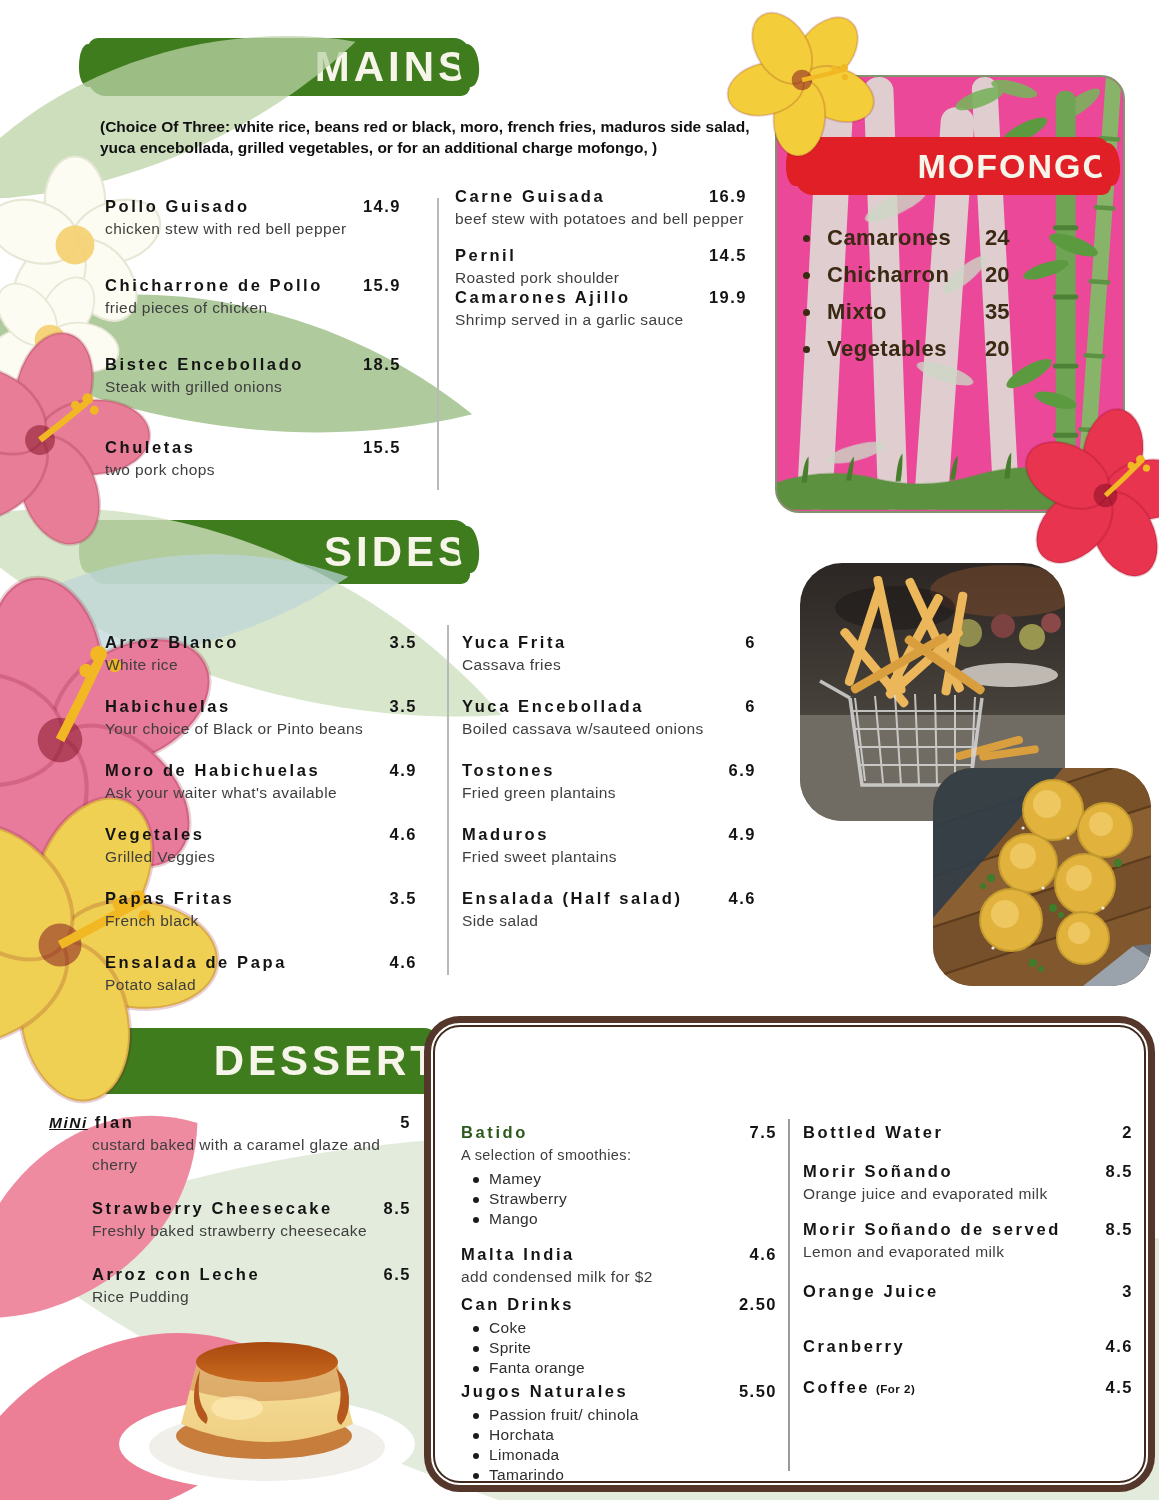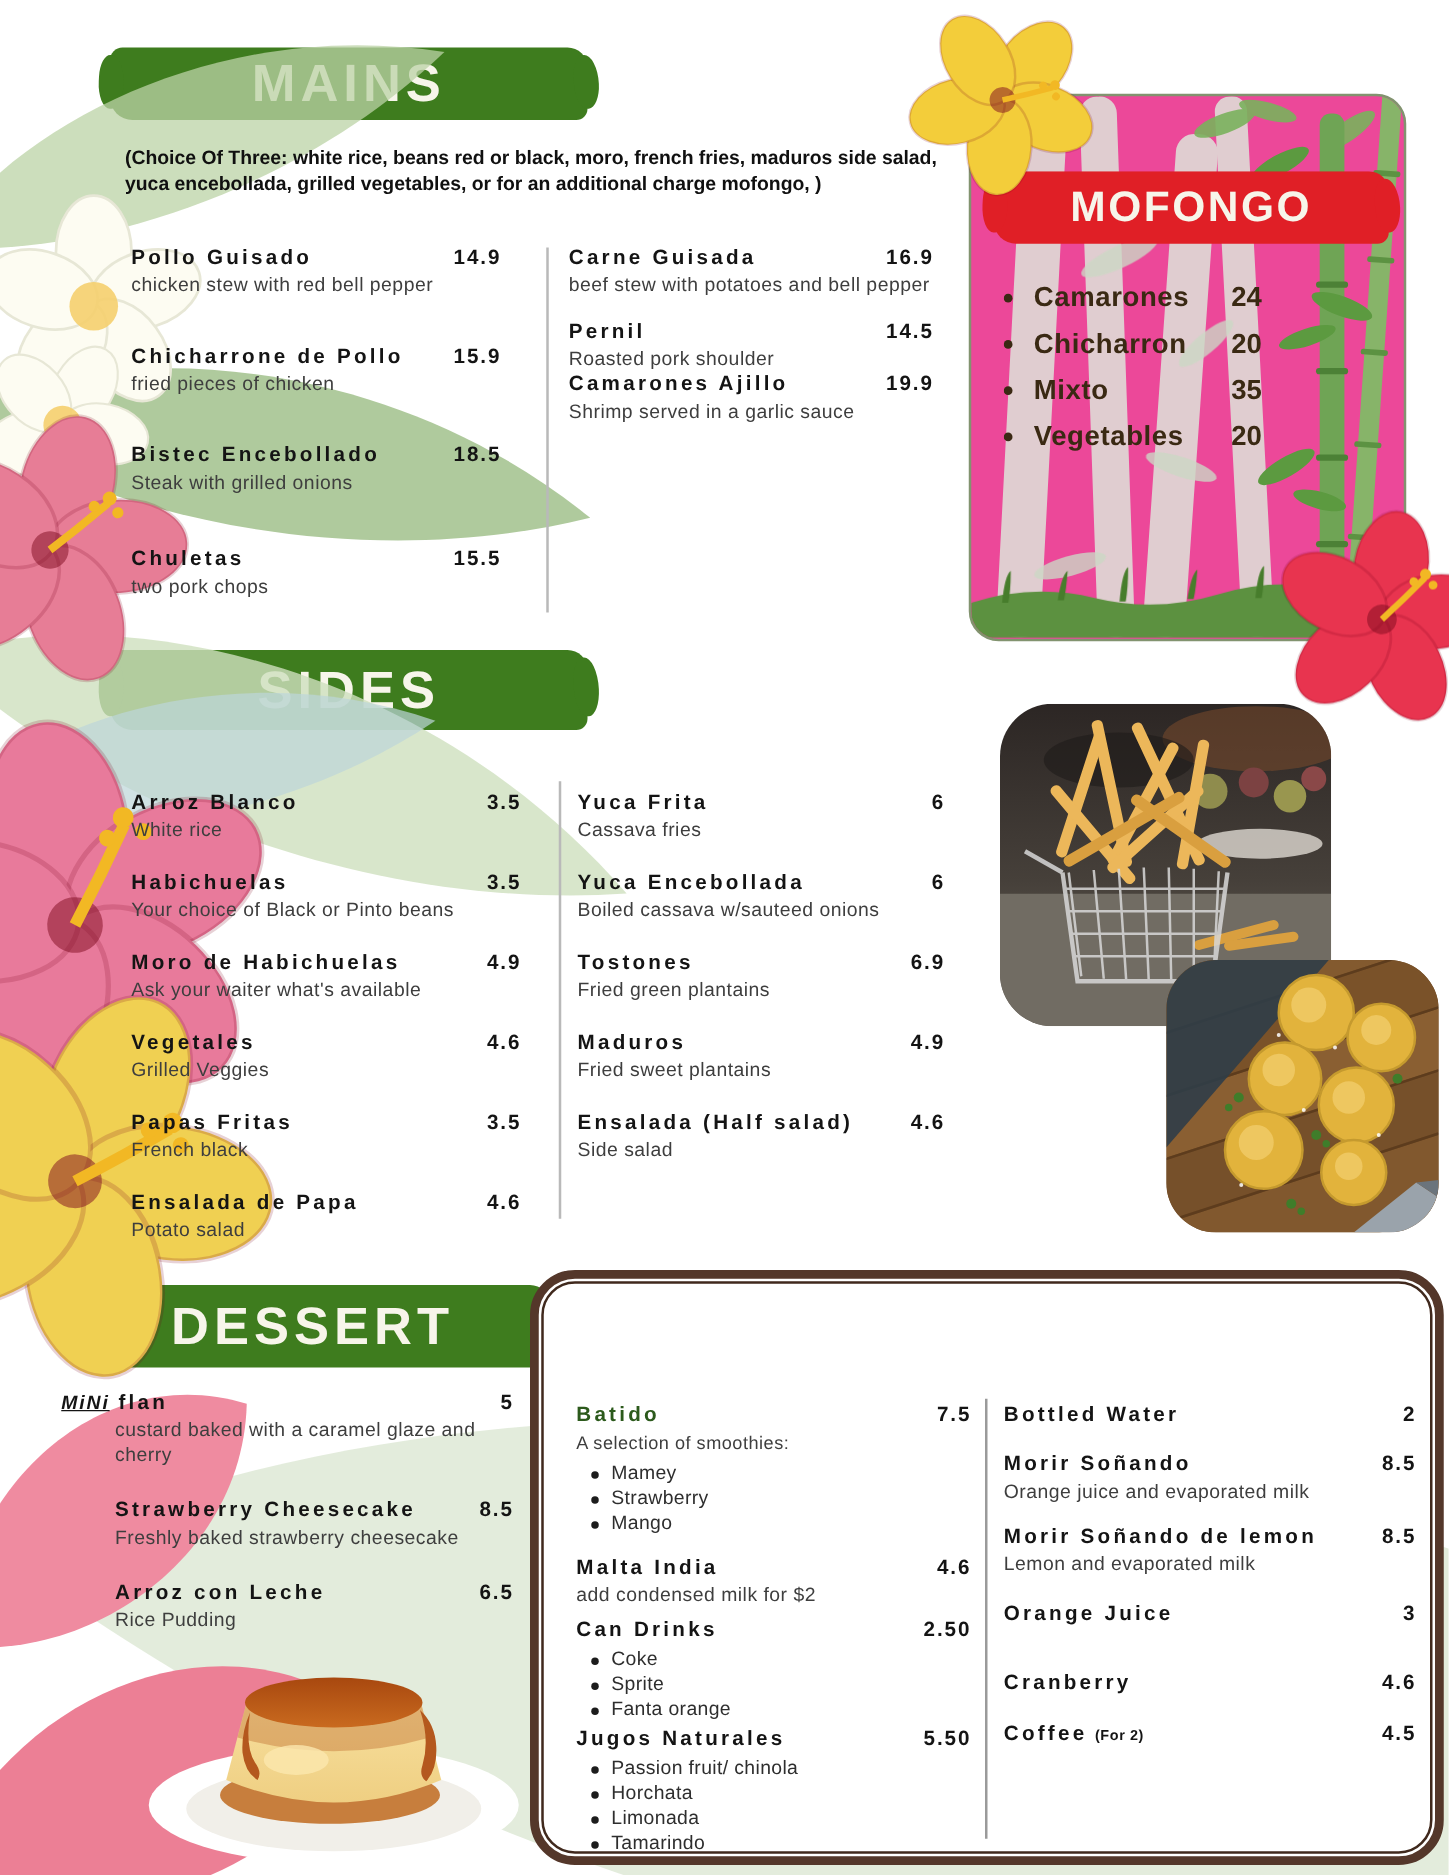--- a/index.html
+++ b/index.html
@@ -1,21 +1,21 @@
 <!DOCTYPE html>
 <html><head>
 <meta charset="utf-8">
 <style>
   *{box-sizing:border-box;margin:0;padding:0}
   html,body{background:#fff}
   body{font-family:"Liberation Sans",sans-serif;}
   .page{position:relative;width:1159px;height:1500px;margin:0 auto;background:#fff;overflow:hidden;}
 
   
-  .brush{position:absolute;display:flex;align-items:center;justify-content:center;
+  .brush{position:absolute;display:flex;align-items:center;justify-content:flex-end;
          border-radius:10px 16px 9px 18px;}
   .brush.green{background:#3e7c1e}
   .brush.red{background:#e01f26}
   .brush::before,.brush::after{content:"";position:absolute;top:10%;bottom:16%;width:20px;background:inherit;border-radius:45% 60% 50% 55%;}
   .brush::before{left:-9px;transform:rotate(3deg)}
   .brush::after{right:-9px;transform:rotate(-3deg)}
   .brush-title{color:#f7f5ea;font-weight:700;font-size:42px;letter-spacing:4px;}
 
   
   .col{position:absolute;z-index:3}
@@ -29,21 +29,21 @@
   .mi-bullets li::before{content:"";position:absolute;left:0;top:8px;width:6px;height:6px;border-radius:50%;background:#1c1c1c}
   .mi-prefix{font-weight:800;font-style:italic;text-decoration:underline;letter-spacing:1.5px;font-size:15.5px;margin-right:7px}
   .mi-suffix{font-weight:700;font-size:11.5px;letter-spacing:.5px;margin-left:6px}
 
   .vdiv{position:absolute;width:2px;background:#b9b9b9;z-index:2}
 
   
   .mains-brush{left:88px;top:38px;width:382px;height:58px}
   .mains-note{position:absolute;left:100px;top:116px;width:655px;font-weight:700;font-size:15.5px;line-height:21px;color:#101010;z-index:3}
   .col-mains-left{left:105px;top:197px;width:296px}
-  .col-mains-right{left:455px;top:197px;width:292px}
+  .col-mains-right{left:455px;top:187px;width:292px}
   .mains-div{left:437px;top:198px;height:292px}
   .col-mains-left .mi{margin-bottom:37px}
   .col-mains-left .mi:nth-child(3){margin-bottom:41px}
   .col-mains-right .mi:nth-child(1){margin-bottom:17px}
   .col-mains-right .mi:nth-child(2){}
 
   .sides-brush{left:88px;top:520px;width:382px;height:64px}
   .col-sides-left{left:105px;top:633px;width:312px}
   .col-sides-right{left:462px;top:633px;width:294px}
   .sides-div{left:447px;top:625px;height:350px}
@@ -663,21 +663,21 @@
         </div>
         <div class="mi">
           <div class="mi-head">
             <span class="mi-name">Morir Soñando</span>
             <span class="mi-price">8.5</span>
           </div>
           <div class="mi-desc">Orange juice and evaporated milk</div>
         </div>
         <div class="mi">
           <div class="mi-head">
-            <span class="mi-name">Morir Soñando de lemon</span>
+            <span class="mi-name">Morir Soñando de served</span>
             <span class="mi-price">8.5</span>
           </div>
           <div class="mi-desc">Lemon and evaporated milk</div>
         </div>
         <div class="mi">
           <div class="mi-head">
             <span class="mi-name">Orange Juice</span>
             <span class="mi-price">3</span>
           </div>
         </div>

